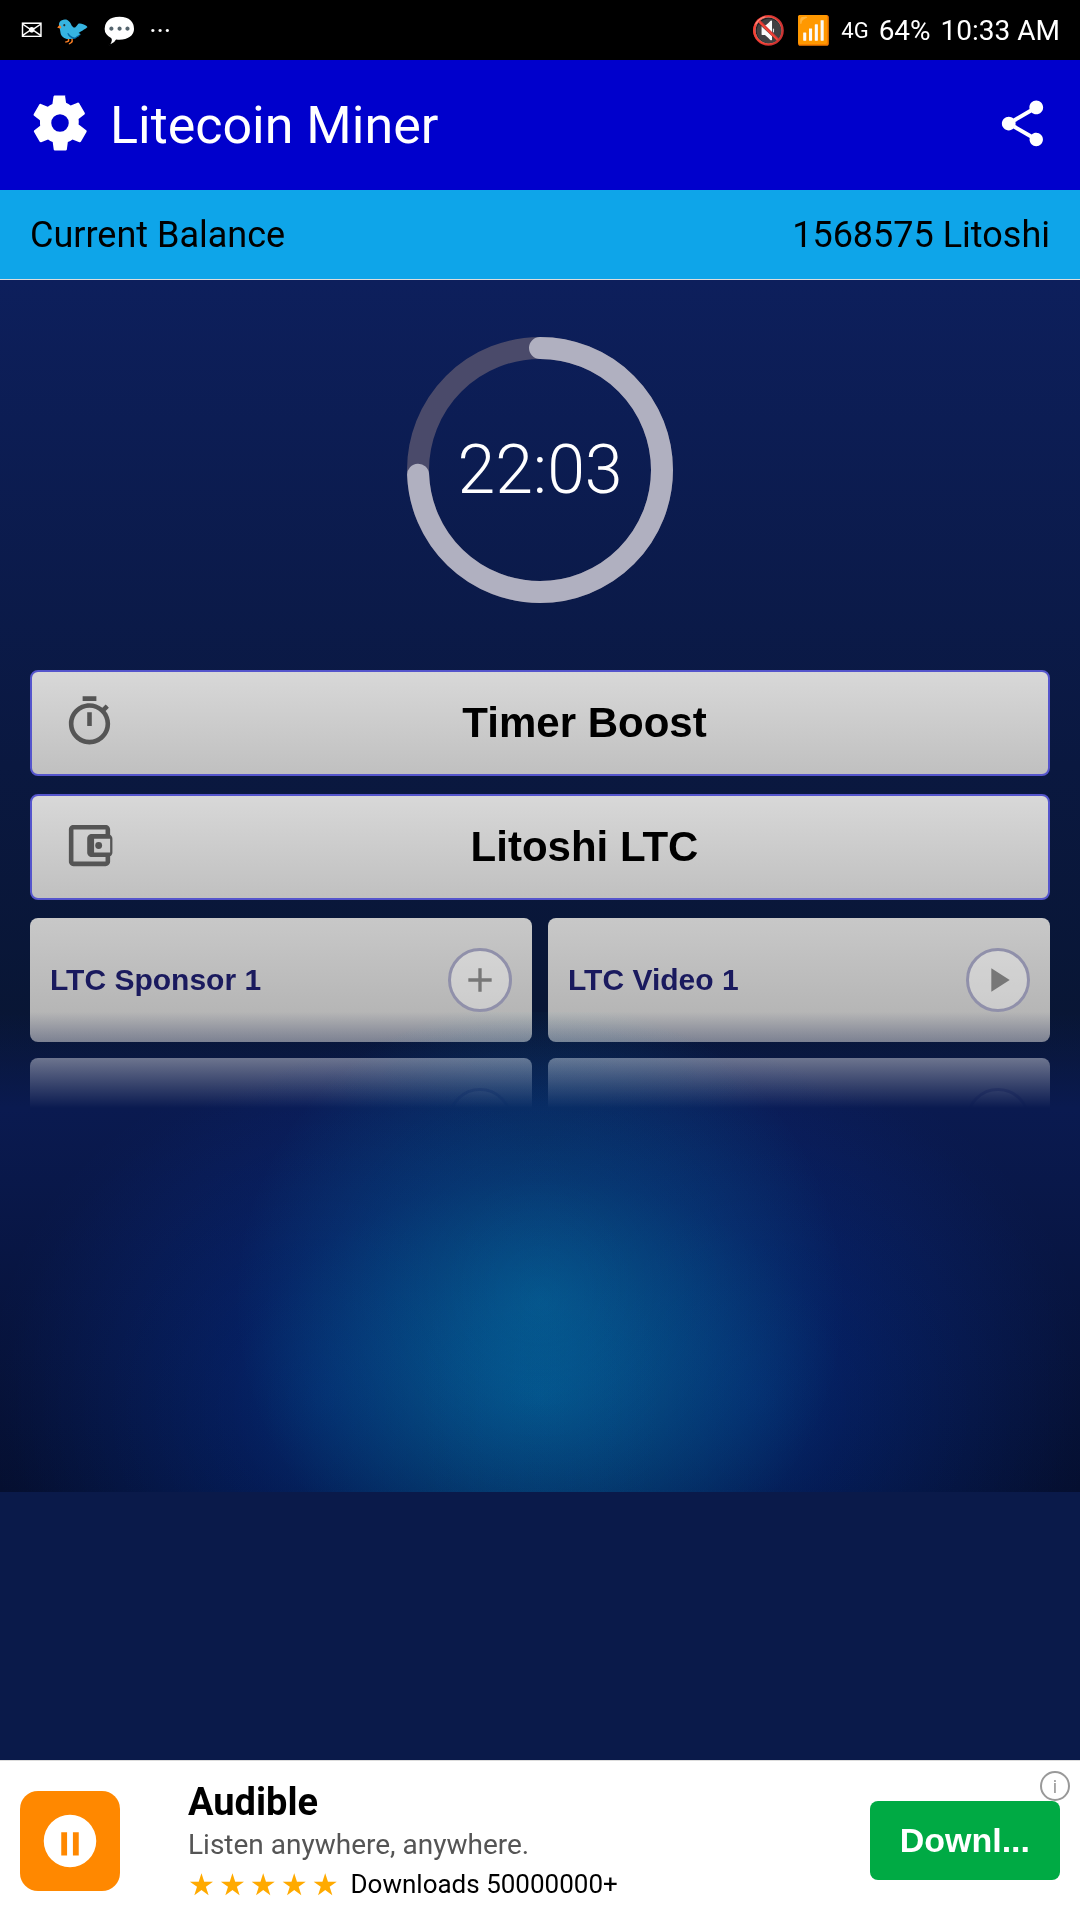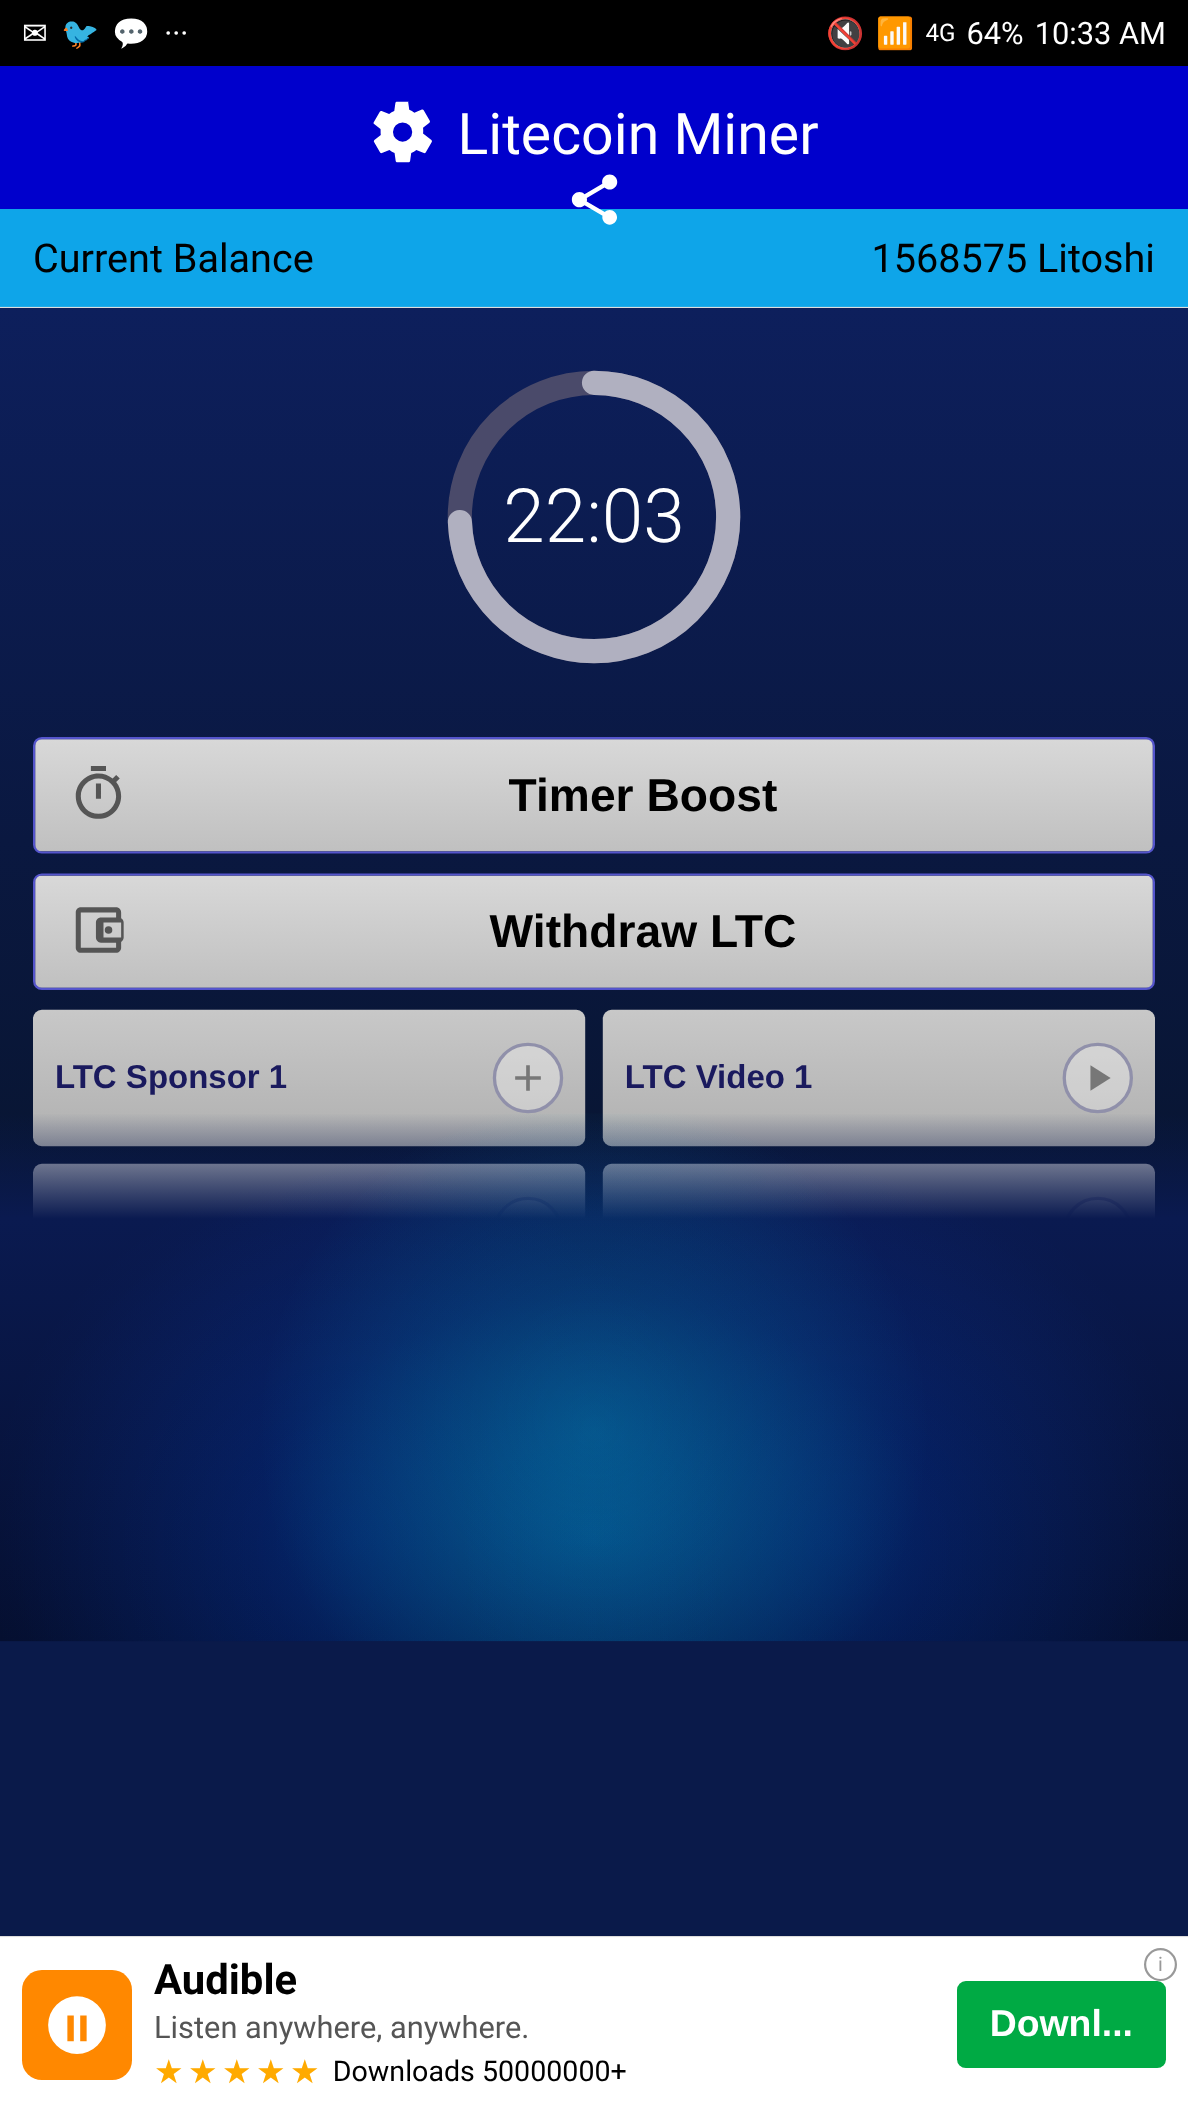--- a/index.html
+++ b/index.html
@@ -25,23 +25,22 @@
     }
     .status-left { display: flex; gap: 12px; align-items: center; }
     .status-right { display: flex; gap: 10px; align-items: center; }
 
     
     .app-bar {
       background: #0000cc;
       display: flex;
       align-items: center;
       justify-content: space-between;
-      padding: 30px 30px;
+      padding: 20px 30px;
       height: 130px;
-      flex-direction: column;
     }
     .app-bar-left { display: flex; align-items: center; gap: 20px; }
     .app-title {
       color: #fff;
       font-size: 52px;
       font-weight: 400;
     }
     .gear-icon svg { width: 60px; height: 60px; fill: #fff; }
     .share-icon svg { width: 55px; height: 55px; fill: #fff; }
 
@@ -199,20 +198,21 @@
       bottom: 0;
       left: 0;
       width: 1080px;
       background: #fff;
       display: flex;
       align-items: center;
       padding: 18px 20px;
       border-top: 1px solid #ddd;
       height: 160px;
       z-index: 100;
+      gap: 48px;
     }
     .ad-icon {
       width: 100px;
       height: 100px;
       background: #ff8800;
       border-radius: 18px;
       display: flex;
       align-items: center;
       justify-content: center;
       margin-right: 20px;
@@ -318,21 +318,21 @@
       <span class="action-btn-label">Timer Boost</span>
     </button>
 
     <button class="action-btn">
       <div class="action-btn-icon">
         <svg viewBox="0 0 24 24">
           <path d="M21 7.28V5c0-1.1-.9-2-2-2H5C3.89 3 3 3.9 3 5v14c0 1.1.89 2 2 2h14c1.1 0 2-.9 2-2v-2.28c.59-.35 1-.98 1-1.72V9c0-.74-.41-1.37-1-1.72zM21 9v6h-7V9h7zM5 19V5h14v2h-6c-1.1 0-2 .9-2 2v6c0 1.1.9 2 2 2h6v2H5z"></path>
           <circle cx="16" cy="12" r="1.5"></circle>
         </svg>
       </div>
-      <span class="action-btn-label">Withdraw LTC</span>
+      <span class="action-btn-label">Litoshi LTC</span>
     </button>
 
     <div class="grid-buttons">
 
       <button class="grid-btn">
         <span class="grid-btn-label">LTC Sponsor 1</span>
         <div class="grid-btn-icon">
           <svg viewBox="0 0 24 24">
               <path d="M19 13h-6v6h-2v-6H5v-2h6V5h2v6h6v2z"></path>
             </svg>

